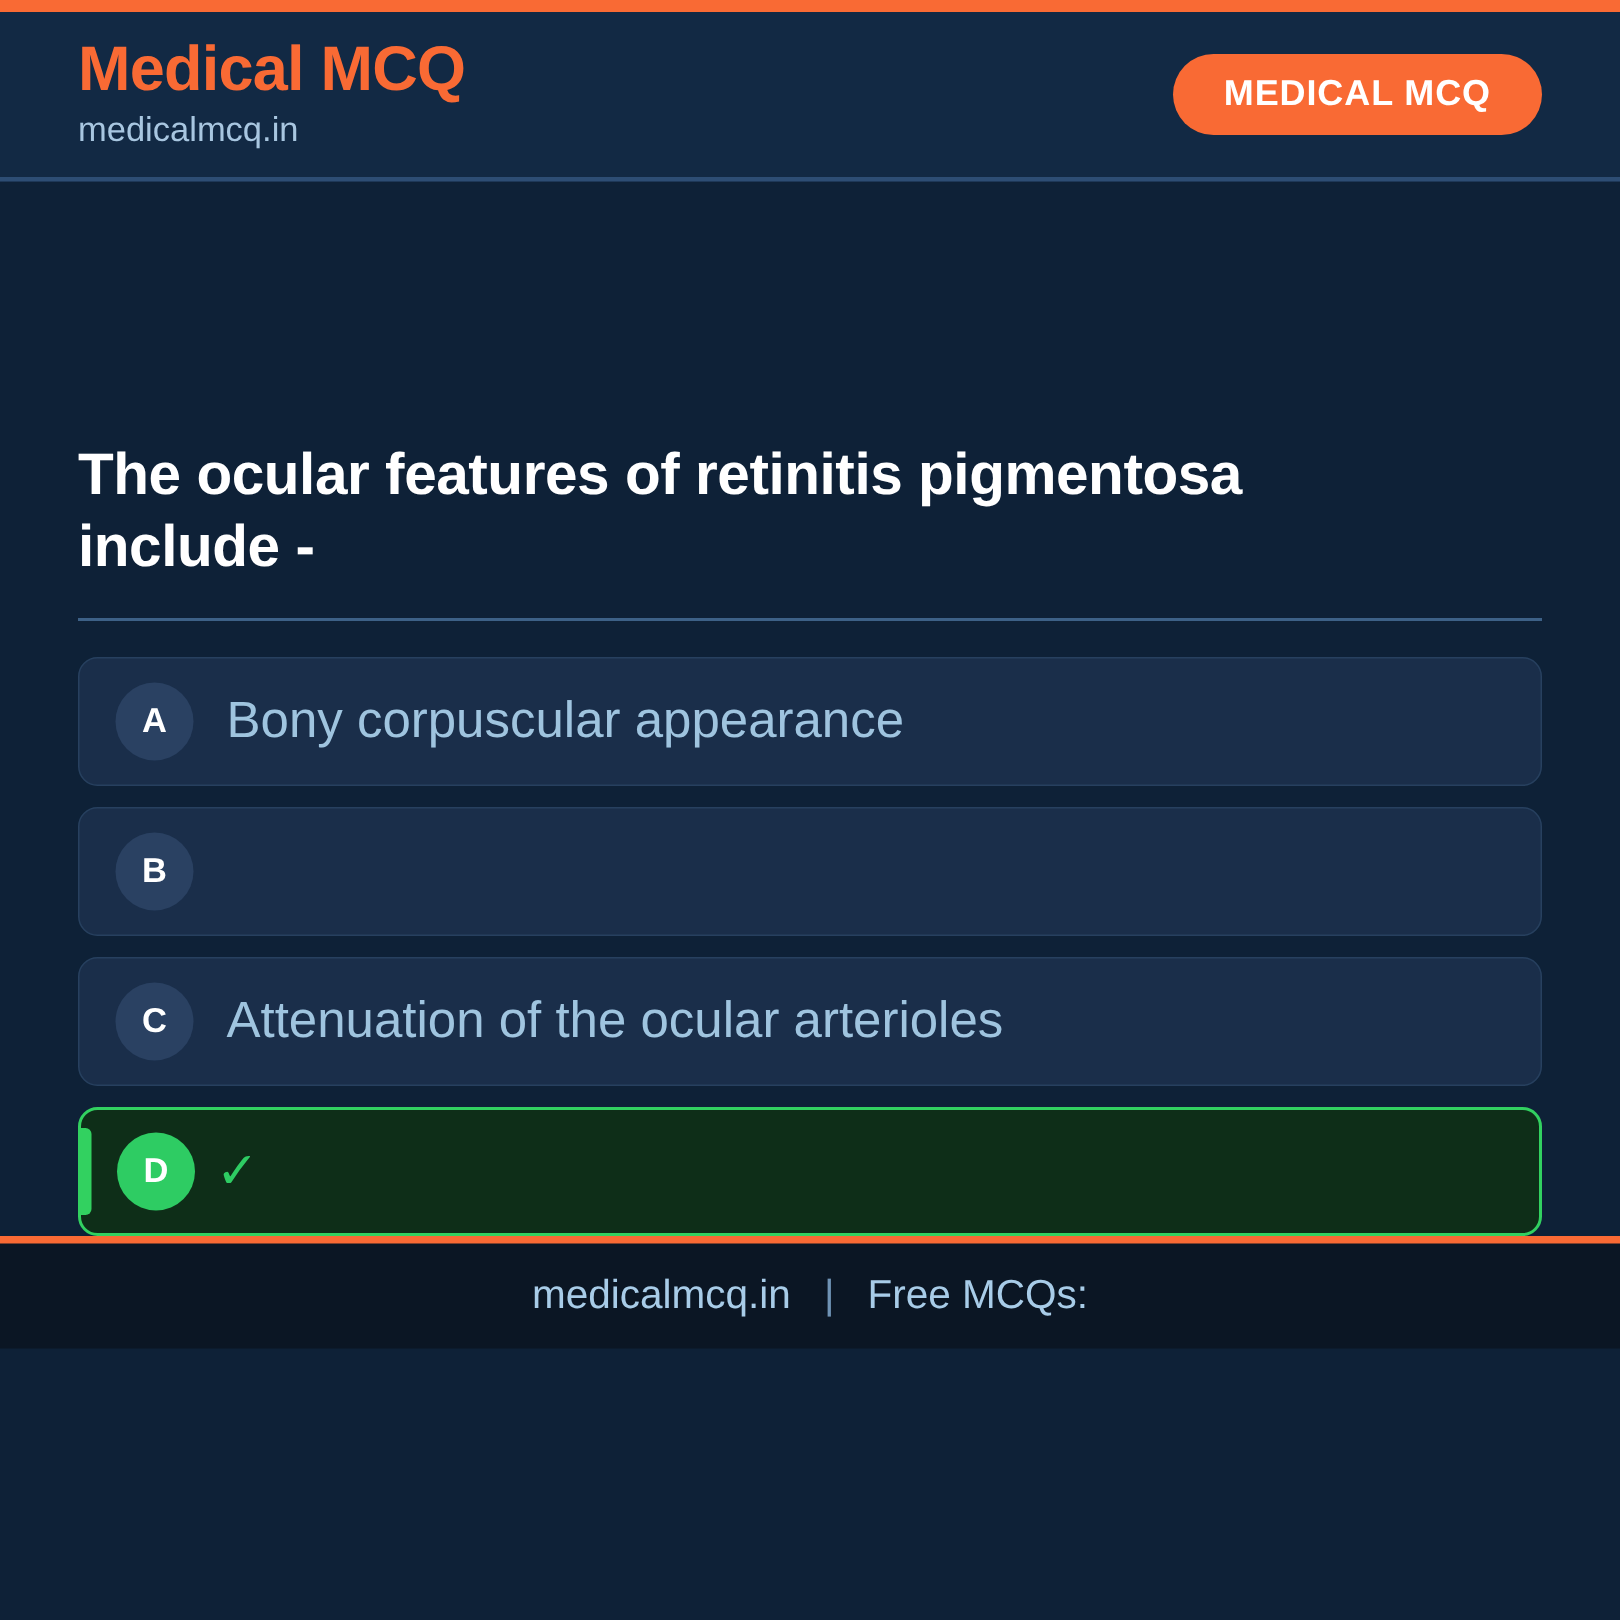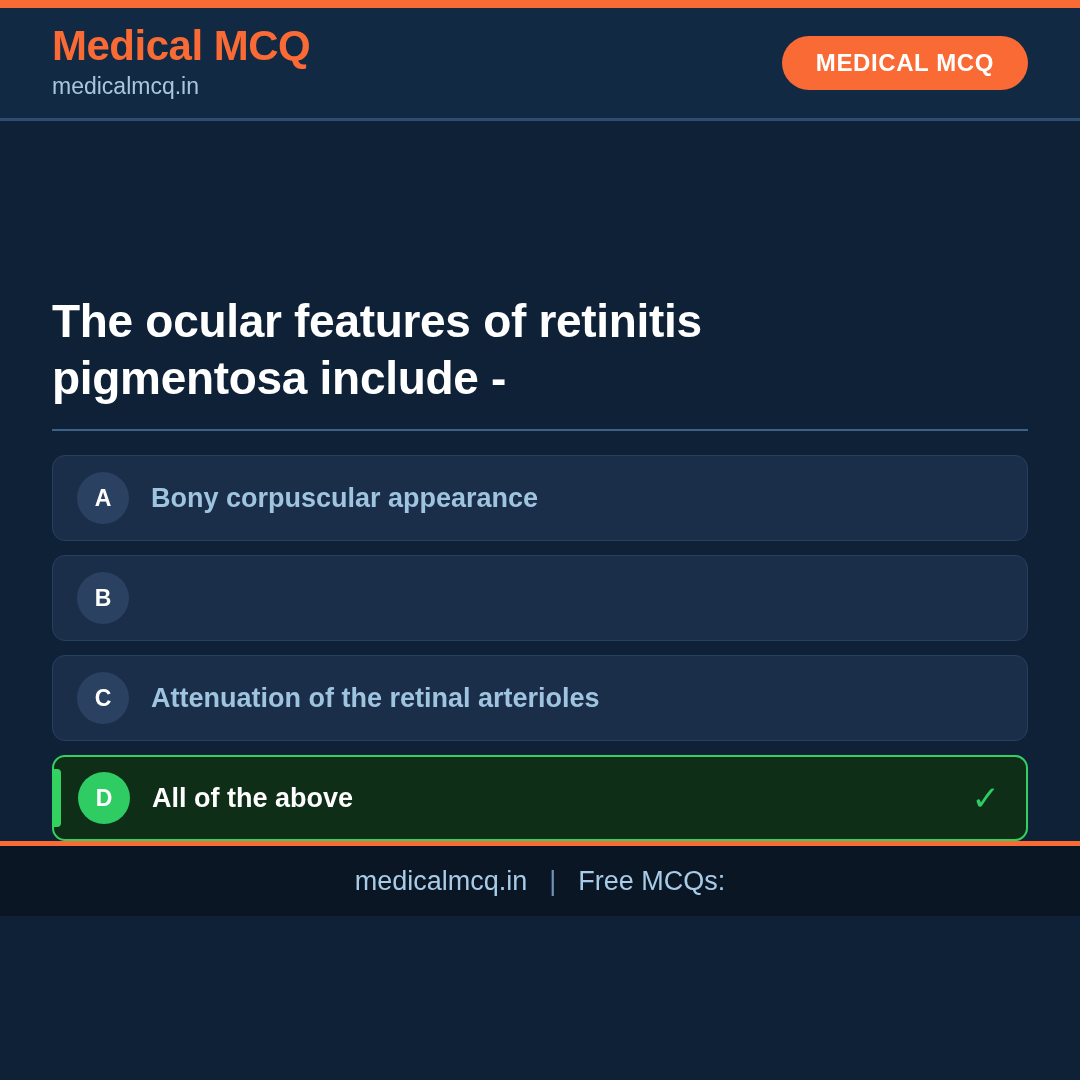--- a/index.html
+++ b/index.html
@@ -83,21 +83,21 @@
   .q-block {
     margin-top: 172px;
   }
   .q-kicker {
     font-size: 25px;
     color: #8fb4d4;
     line-height: 1.2;
     margin-bottom: 12px;
   }
   .q-title {
-    font-size: 46px;
+    font-size: 39px;
     font-weight: bold;
     color: #ffffff;
     line-height: 1.24;
     letter-spacing: -0.3px;
     max-width: 900px;
   }
   .q-rule {
     margin-top: 22px;
     height: 2px;
     background: #3d6187;
@@ -131,25 +131,24 @@
     background: #2a4162;
     color: #ffffff;
     font-size: 23px;
     font-weight: bold;
     display: flex;
     align-items: center;
     justify-content: center;
   }
   .option-text {
     margin-left: 22px;
-    font-size: 27px;
+    font-size: 34px;
     color: #9fc4df;
     line-height: 1.2;
     flex: 1 1 auto;
-    font-weight: bold;
   }
   .option-check {
     flex: 0 0 auto;
     font-size: 34px;
     color: #2ecc63;
     line-height: 1;
     margin-left: 14px;
     visibility: hidden;
   }
 
@@ -239,28 +238,27 @@
 
       <div class="option">
         <div class="accent-bar"></div>
         <div class="option-badge">B</div>
         <div class="option-check">✓</div>
       </div>
 
       <div class="option">
         <div class="accent-bar"></div>
         <div class="option-badge">C</div>
-        <div class="option-text">Attenuation of the retinal arterioles</div>
+        <div class="option-text">Attenuation of the ocular arterioles</div>
         <div class="option-check">✓</div>
       </div>
 
       <div class="option correct">
         <div class="accent-bar"></div>
         <div class="option-badge">D</div>
-        <div class="option-text">All of the above</div>
         <div class="option-check">✓</div>
       </div>
 
     </div>
   </div>
 
   <div class="footer">
     <div class="footer-inner">
       <span>medicalmcq.in</span>
       <span class="footer-sep">|</span>

